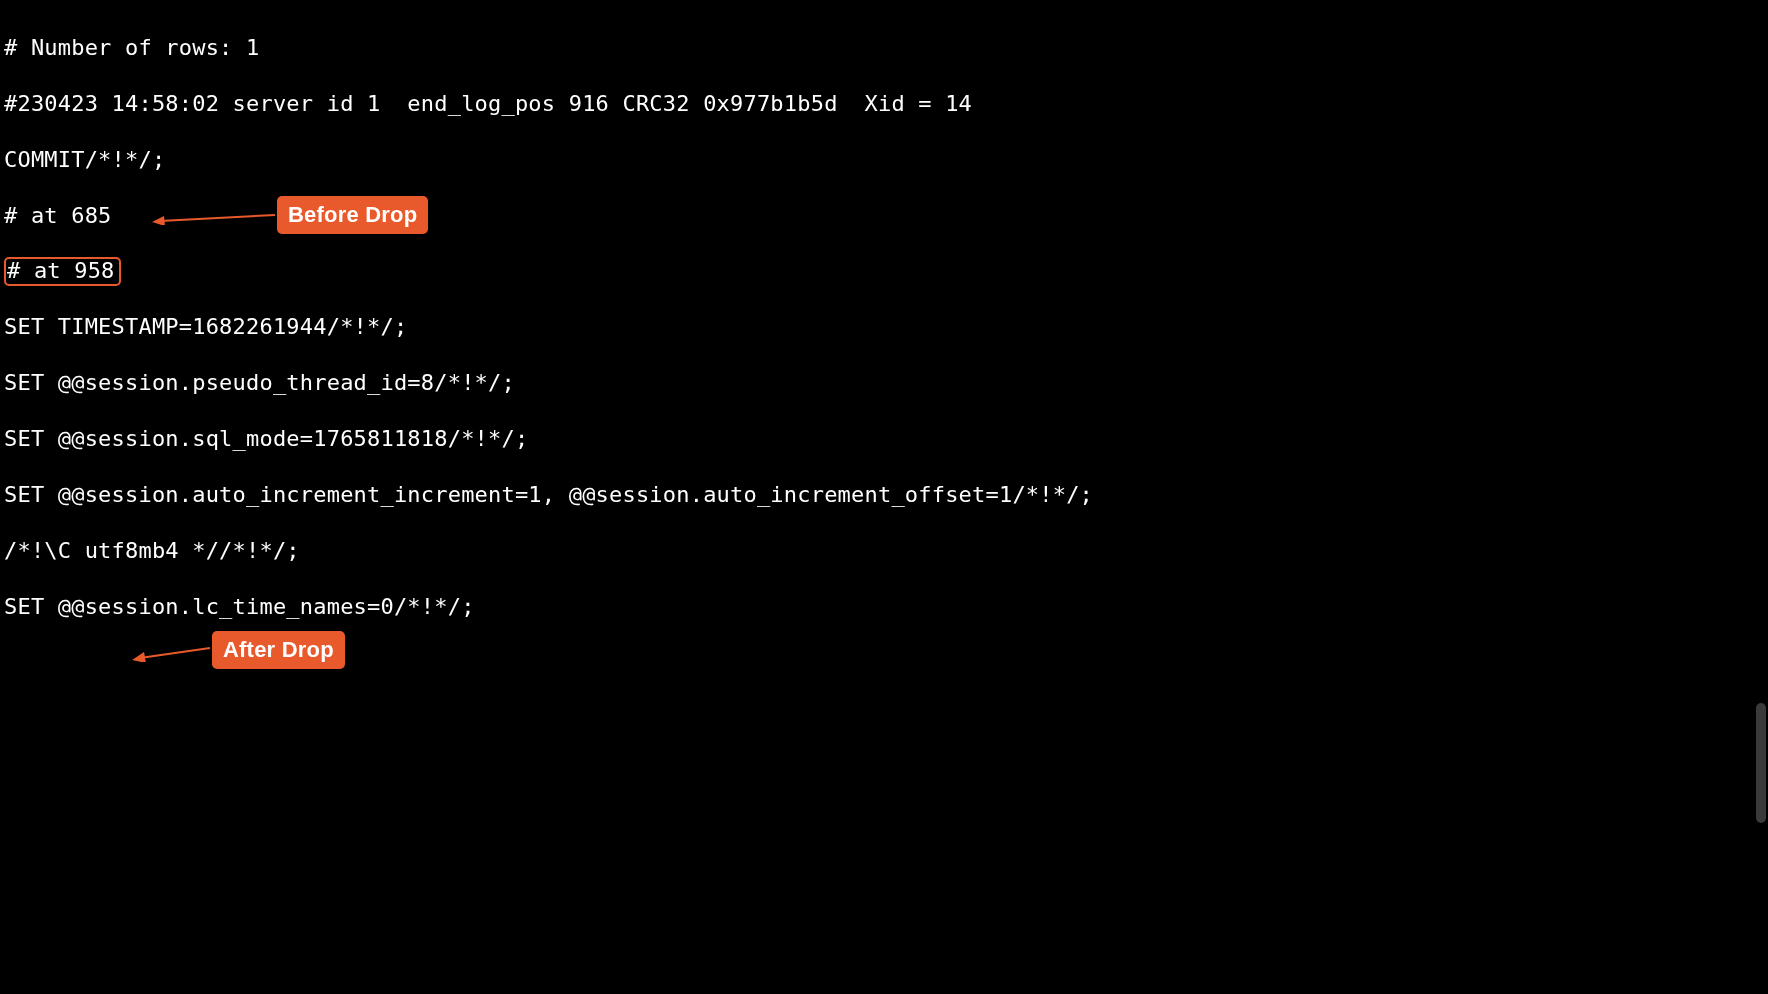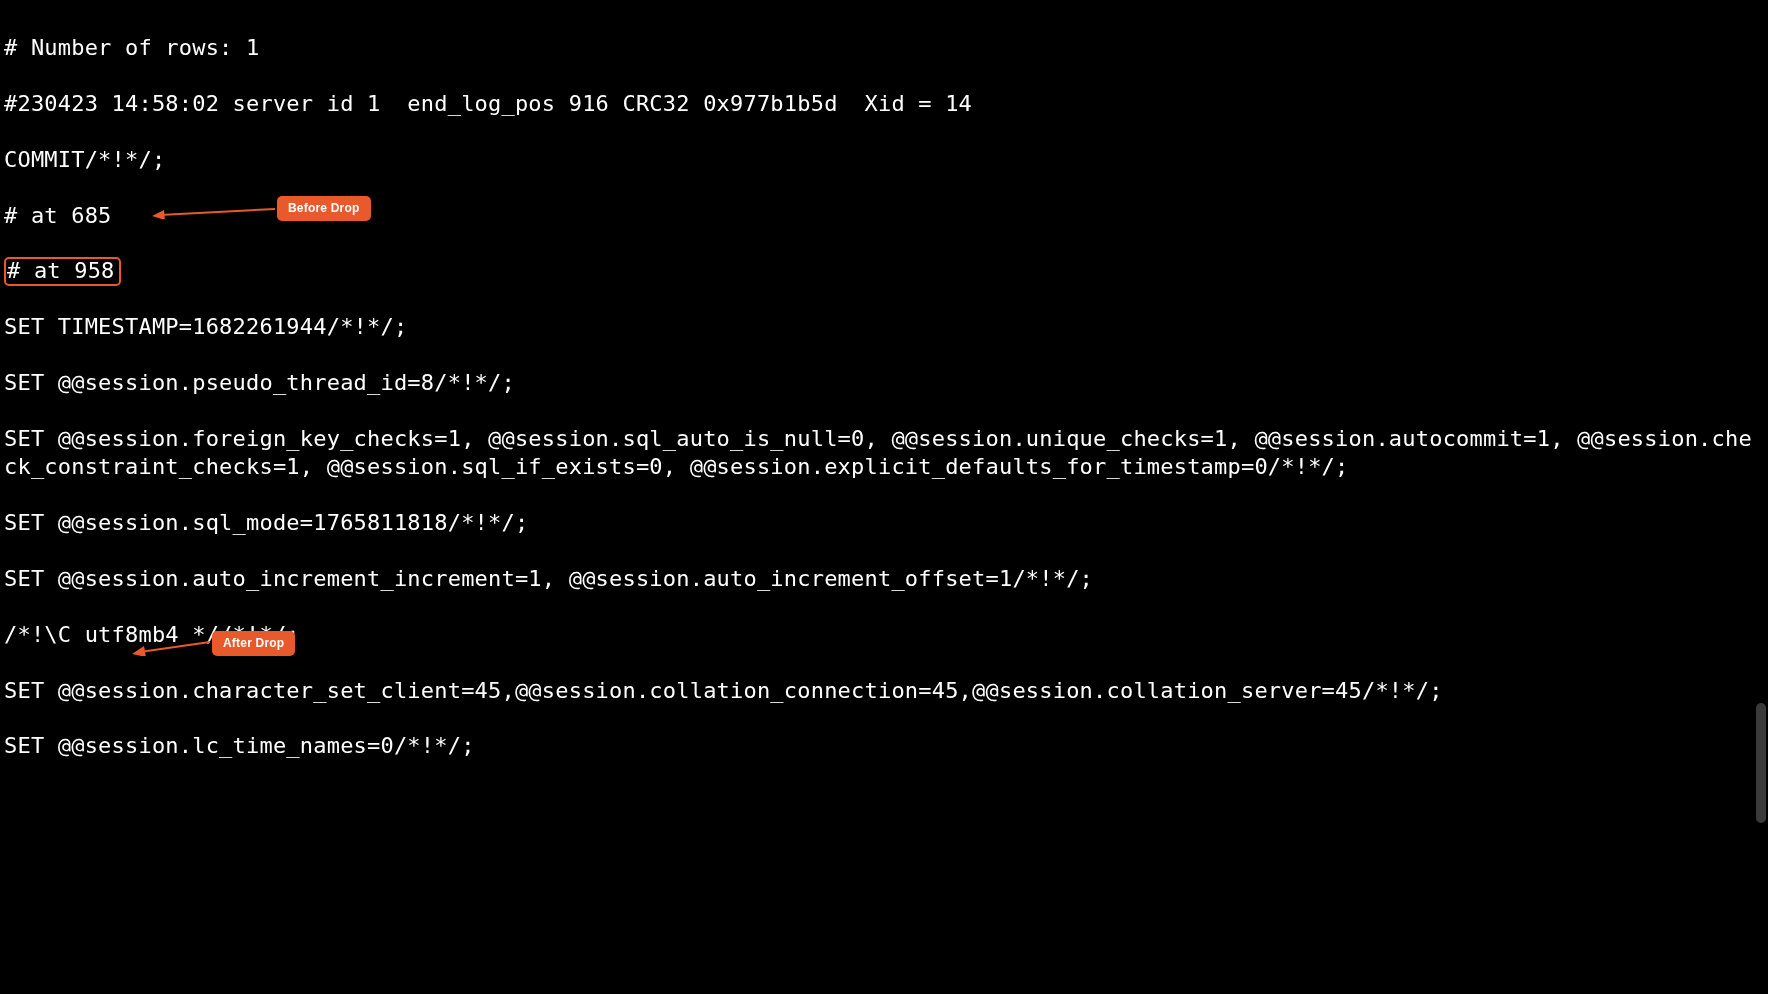--- a/index.html
+++ b/index.html
@@ -34,21 +34,21 @@
     position: absolute;
     display: flex;
     align-items: center;
     pointer-events: none;
   }
   .callout svg { display: block; }
   .callout-label {
     background: #e8592b;
     color: #fff;
     font-family: -apple-system, BlinkMacSystemFont, "Segoe UI", Arial, sans-serif;
-    font-size: 12px;
+    font-size: 22px;
     font-weight: 600;
     padding: 5px 11px;
     border-radius: 5px;
     white-space: nowrap;
   }
   .scroll-track {
     position: absolute;
     top: 3px;
     right: 0;
     width: 15px;
@@ -68,25 +68,23 @@
 <body>
 
 <div class="terminal">
 <span class="line"># Number of rows: 1</span>
 <span class="line">#230423 14:58:02 server id 1  end_log_pos 916 CRC32 0x977b1b5d  Xid = 14</span>
 <span class="line">COMMIT/*!*/;</span>
 <span class="line"># at 685</span>
 <span class="line"><span class="hl-frame"># at 958</span></span>
 <span class="line">SET TIMESTAMP=1682261944/*!*/;</span>
 <span class="line">SET @@session.pseudo_thread_id=8/*!*/;</span>
-<span class="line">SET @@session.foreign_key_checks=1, @@session.sql_auto_is_null=0, @@session.unique_checks=1, @@session.autocommit=1, @@session.check_constraint_checks=1, @@session.sql_if_exists=0, @@session.explicit_defaults_for_timestamp=0/*!*/;</span>
 <span class="line">SET @@session.sql_mode=1765811818/*!*/;</span>
 <span class="line">SET @@session.auto_increment_increment=1, @@session.auto_increment_offset=1/*!*/;</span>
 <span class="line">/*!\C utf8mb4 *//*!*/;</span>
-<span class="line">SET @@session.character_set_client=45,@@session.collation_connection=45,@@session.collation_server=45/*!*/;</span>
 <span class="line">SET @@session.lc_time_names=0/*!*/;</span>
 
 
 
 
 
 
 
 
 

